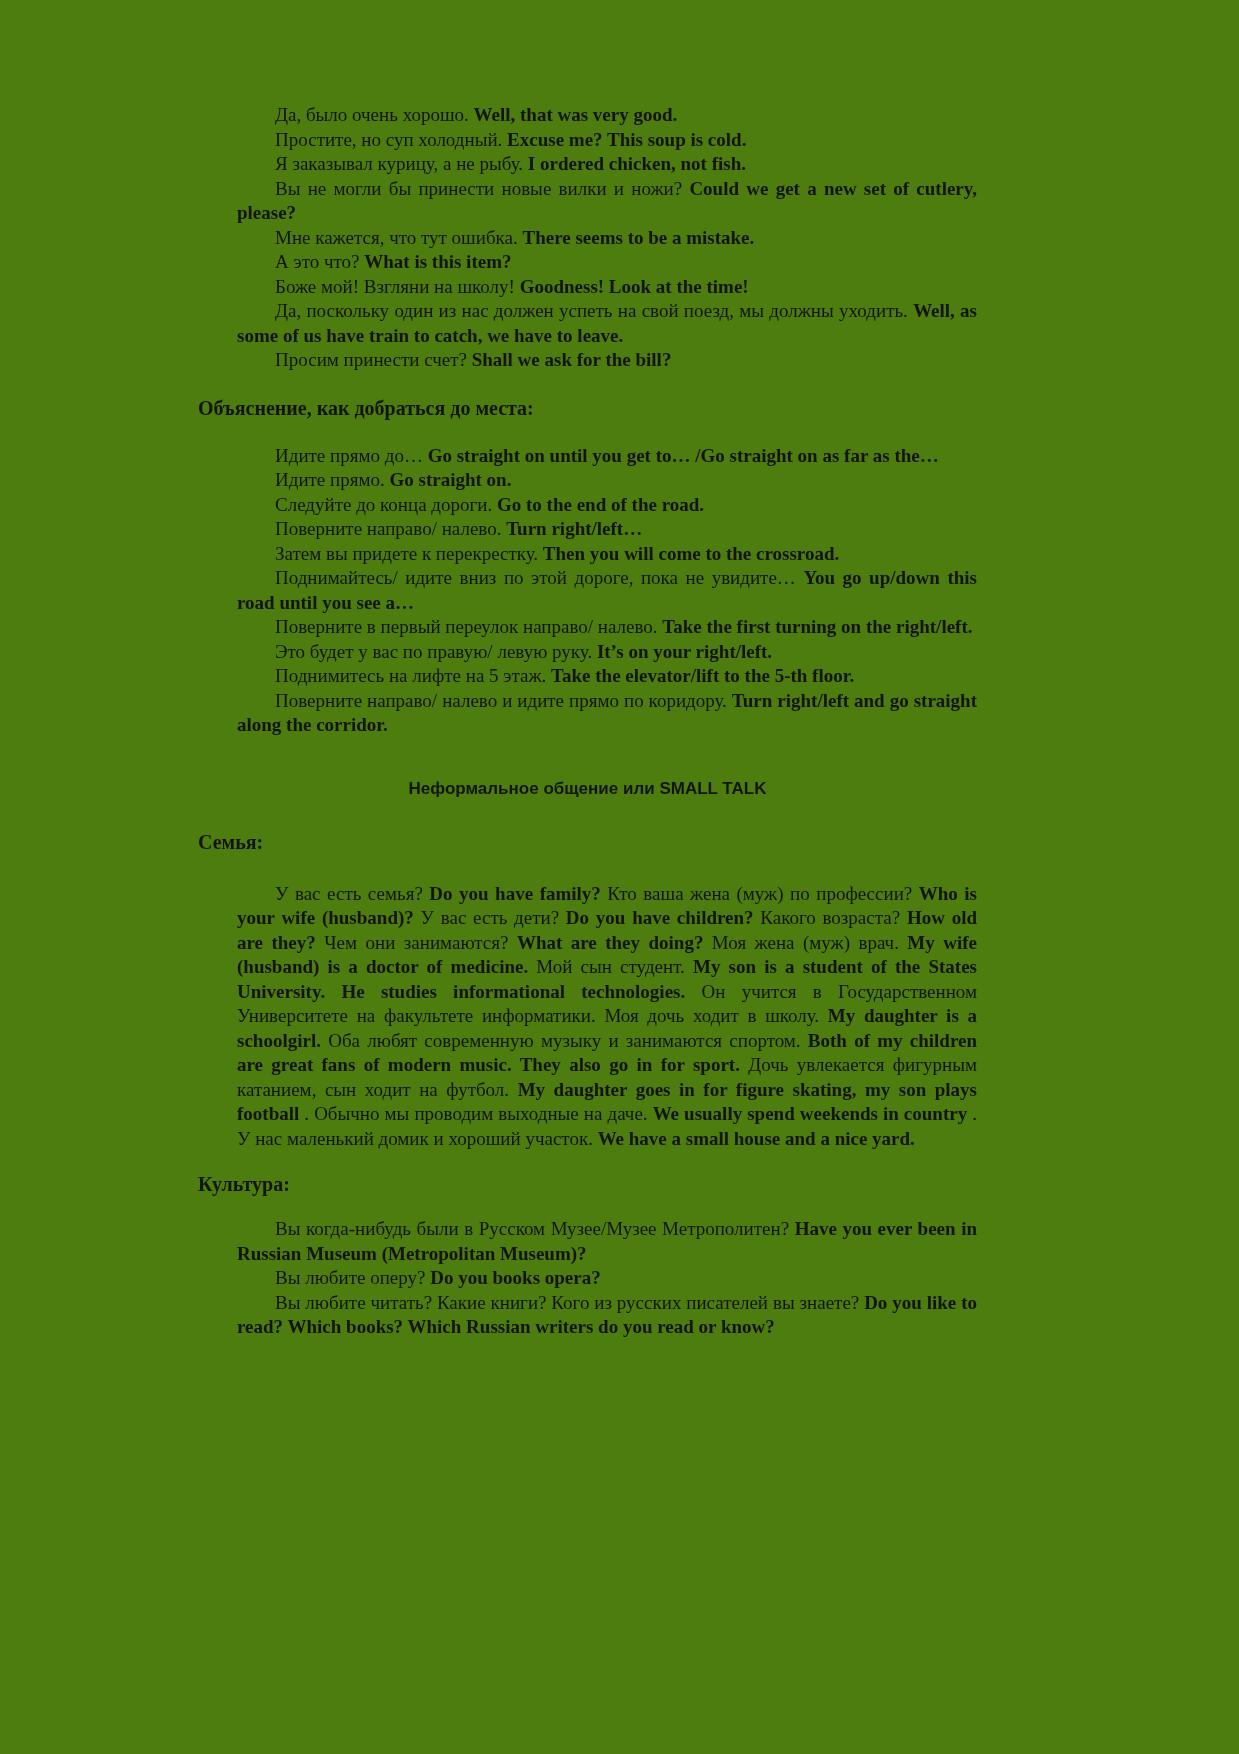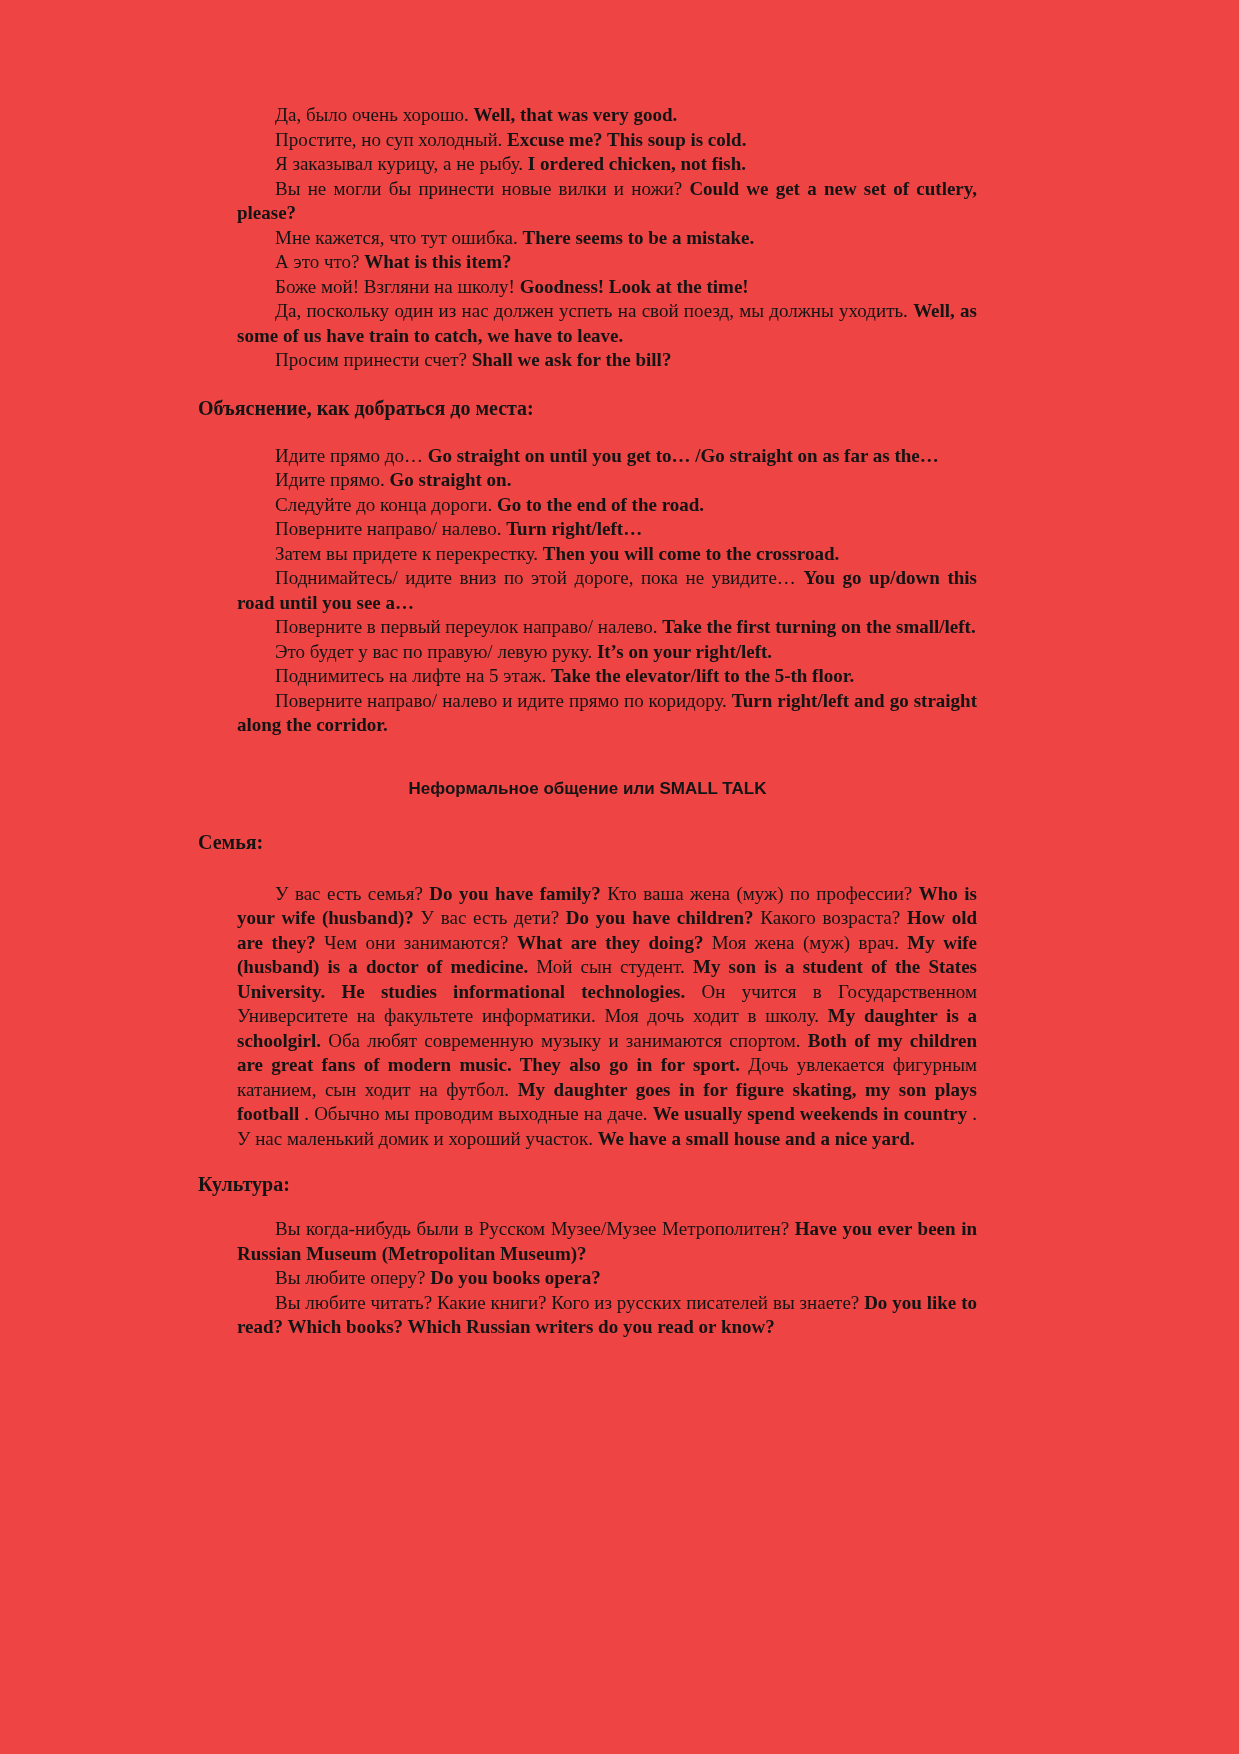--- a/index.html
+++ b/index.html
@@ -1,20 +1,20 @@
 <!DOCTYPE html>
 <html><head>
 <meta charset="utf-8">
 <style>
   html, body { margin: 0; padding: 0; background: #ffffff; }
   .page {
     position: relative;
     width: 1239px;
     height: 1754px;
-    background: #ef4444;
+    background: #4d7c0f;
     color: #141414;
     font-family: "Liberation Serif", "DejaVu Serif", serif;
     font-size: 19px;
     line-height: 24.5px;
     box-sizing: border-box;
     padding: 103px 262px 0 198px;
     overflow: hidden;
   }
   .block { margin: 0; }
   .phrase {
@@ -62,21 +62,21 @@
 
   <h2 class="h-serif h-directions">Объяснение, как добраться до места:</h2>
 
   <section class="block">
     <p class="phrase"><span class="ru">Идите прямо до… </span><span class="en">Go straight on until you get to… /Go straight on as far as the…</span></p>
     <p class="phrase"><span class="ru">Идите прямо. </span><span class="en">Go straight on.</span></p>
     <p class="phrase"><span class="ru">Следуйте до конца дороги. </span><span class="en">Go to the end of the road.</span></p>
     <p class="phrase"><span class="ru">Поверните направо/ налево. </span><span class="en">Turn right/left…</span></p>
     <p class="phrase"><span class="ru">Затем вы придете к перекрестку. </span><span class="en">Then you will come to the crossroad.</span></p>
     <p class="phrase"><span class="ru">Поднимайтесь/ идите вниз по этой дороге, пока не увидите… </span><span class="en">You go up/down this road until you see a…</span></p>
-    <p class="phrase"><span class="ru">Поверните в первый переулок направо/ налево. </span><span class="en">Take the first turning on the small/left.</span></p>
+    <p class="phrase"><span class="ru">Поверните в первый переулок направо/ налево. </span><span class="en">Take the first turning on the right/left.</span></p>
     <p class="phrase"><span class="ru">Это будет у вас по правую/ левую руку. </span><span class="en">It’s on your right/left.</span></p>
     <p class="phrase"><span class="ru">Поднимитесь на лифте на 5 этаж. </span><span class="en">Take the elevator/lift to the 5-th floor.</span></p>
     <p class="phrase"><span class="ru">Поверните направо/ налево и идите прямо по коридору. </span><span class="en">Turn right/left and go straight along the corridor.</span></p>
   </section>
 
   <h1 class="h-sans">Неформальное общение или SMALL TALK</h1>
 
   <h2 class="h-serif h-family">Семья:</h2>
 
   <p class="phrase"><span class="ru">У вас есть семья? </span><span class="en">Do you have family? </span><span class="ru">Кто ваша жена (муж) по профессии? </span><span class="en">Who is your wife (husband)? </span><span class="ru">У вас есть дети? </span><span class="en">Do you have children? </span><span class="ru">Какого возраста? </span><span class="en">How old are they? </span><span class="ru">Чем они занимаются? </span><span class="en">What are they doing? </span><span class="ru">Моя жена (муж) врач. </span><span class="en">My wife (husband) is a doctor of medicine. </span><span class="ru">Мой сын студент. </span><span class="en">My son is a student of the States University. He studies informational technologies. </span><span class="ru">Он учится в Государственном Университете на факультете информатики. Моя дочь ходит в школу. </span><span class="en">My daughter is a schoolgirl. </span><span class="ru">Оба любят современную музыку и занимаются спортом. </span><span class="en">Both of my children are great fans of modern music. They also go in for sport. </span><span class="ru">Дочь увлекается фигурным катанием, сын ходит на футбол. </span><span class="en">My daughter goes in for figure skating, my son plays football </span><span class="ru">. Обычно мы проводим выходные на даче. </span><span class="en">We usually spend weekends in country </span><span class="ru">. У нас маленький домик и хороший участок. </span><span class="en">We have a small house and a nice yard.</span></p>

